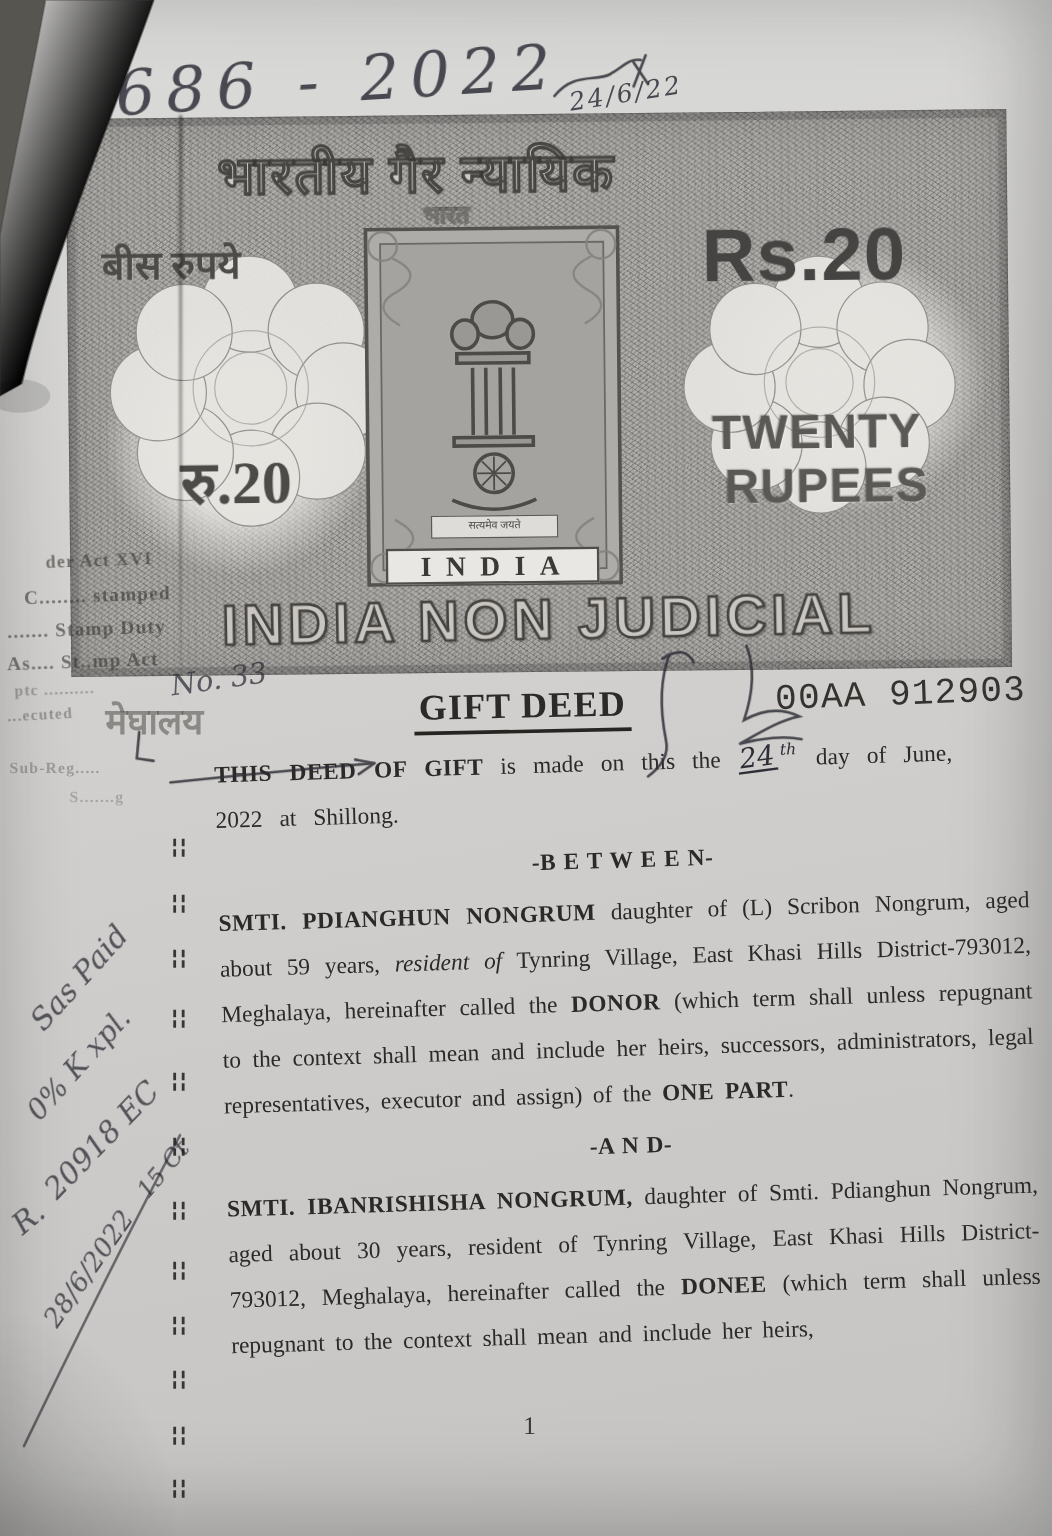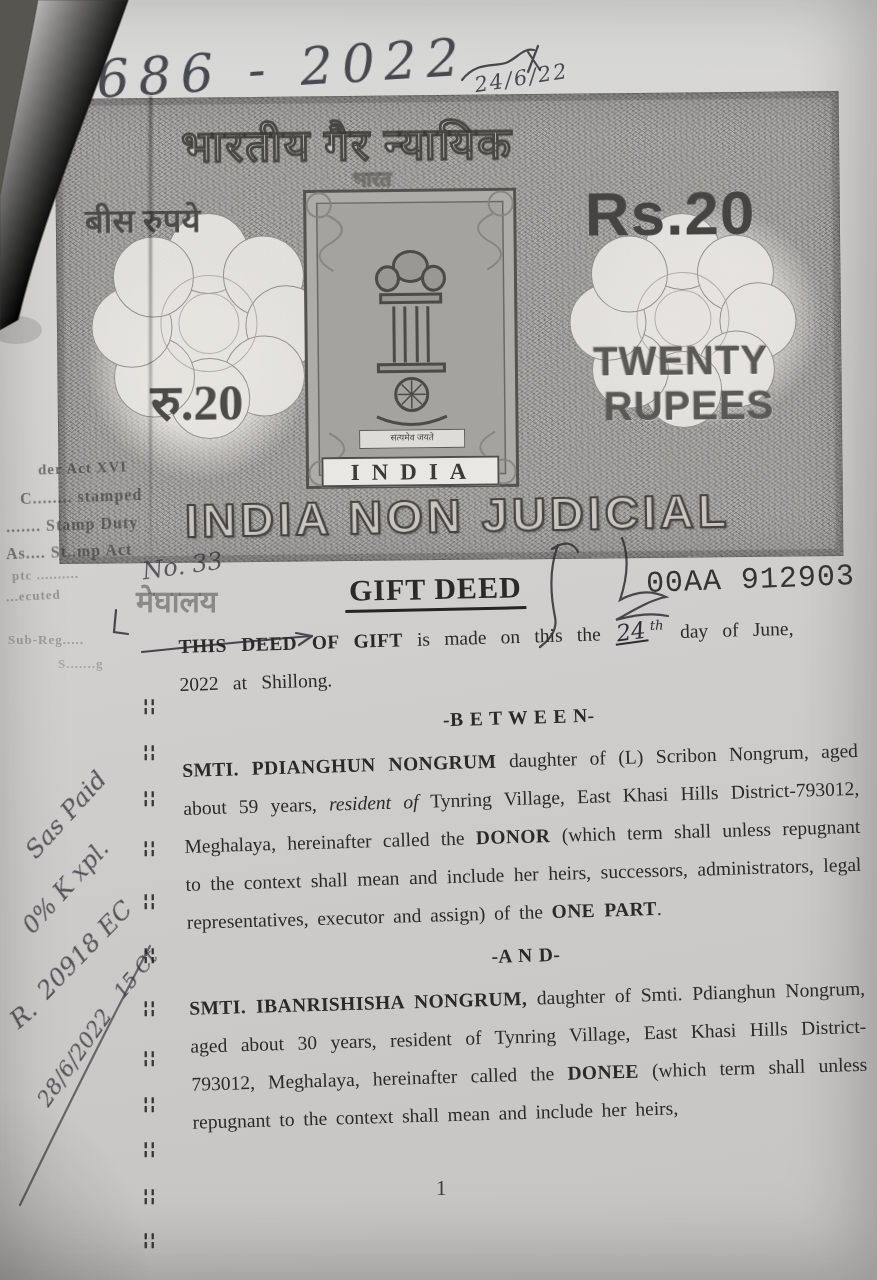--- a/index.html
+++ b/index.html
@@ -72,21 +72,21 @@
        letter-spacing:1px; white-space:nowrap; font-weight:bold;}
   .ink0{left:38px;  top:460px; font-size:15px; transform:rotate(-2deg);}
   .ink1{left:20px;  top:488px; font-size:16px; transform:rotate(-2deg);}
   .ink2{left:6px;   top:516px; font-size:16px; transform:rotate(-2deg);}
   .ink3{left:6px;   top:543px; font-size:16px; transform:rotate(-2deg);}
   .ink4{left:12px;  top:567px; font-size:13px; opacity:.6; transform:rotate(-2deg);}
   .ink5{left:6px;   top:588px; font-size:13px; opacity:.65; transform:rotate(-3deg);}
   .ink-subreg1{left:8px; top:632px; font-size:13px; opacity:.55;text-align:center;}
   .ink-subreg2{left:58px; top:656px; font-size:13px; opacity:.45;}
   .state-hindi{left:88px; top:580px; font-size:30px; color:rgba(80,78,75,.55);
-    filter:blur(.5px); font-weight:bold;margin-left:48px;}
+    filter:blur(.5px); font-weight:bold;}
   .state-en{left:148px; top:576px; font-size:33px; letter-spacing:13px;
     color:rgba(95,93,90,.55); filter:blur(.5px); font-family:"Liberation Sans", sans-serif;}
   
   .deed-title{left:345px; top:572px; font-size:30px; font-weight:bold; letter-spacing:1px;
     border-bottom:3px solid #262522; padding:0 4px 2px 4px; transform:rotate(-1.2deg);}
   .serial{left:646px; top:563px; font-family:"Liberation Mono", monospace; font-size:30px;
     color:#34332f; transform:rotate(-2.2deg); letter-spacing:1px; white-space:nowrap;}
   
   .body-text{left:178px; top:628px; width:676px; transform:rotate(-1.7deg);
     transform-origin:0 0; font-size:19.5px; line-height:38px;}

